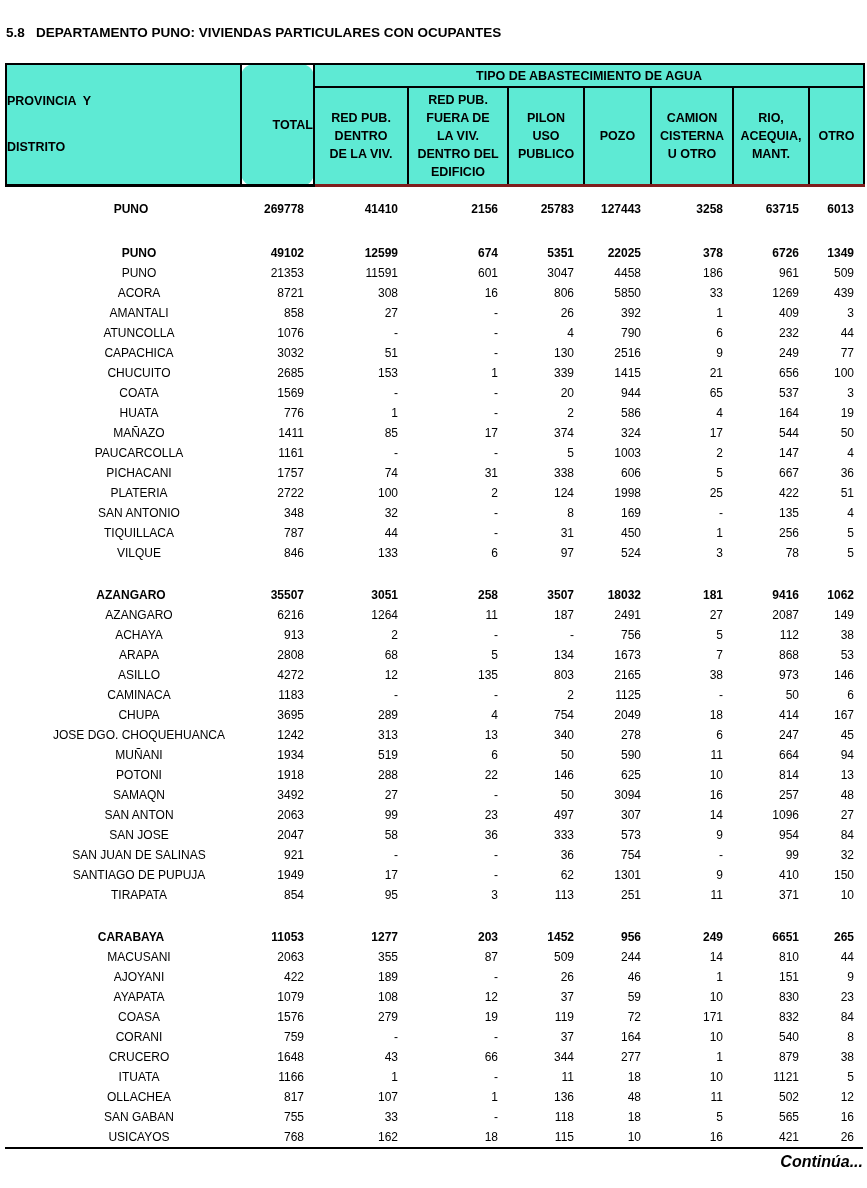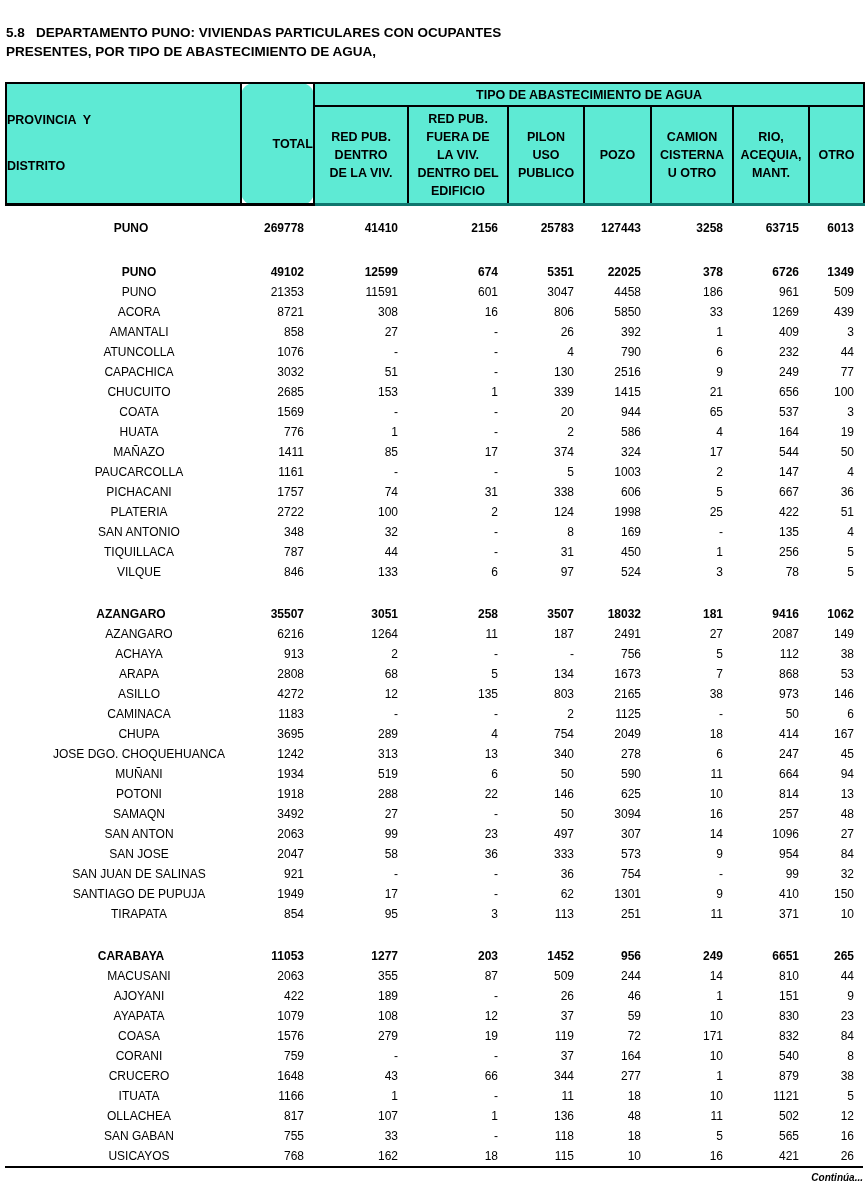--- a/index.html
+++ b/index.html
@@ -15,21 +15,21 @@
     border-collapse:collapse; table-layout:fixed;
     width:858px; margin-left:5px; margin-top:21px;
   }
   col.c1{width:235px} col.c2{width:73px} col.c3{width:94px} col.c4{width:100px}
   col.c5{width:76px} col.c6{width:67px} col.c7{width:82px} col.c8{width:76px}
   col.c9{width:55px}
   thead th {
     background:#5eead4; border:2px solid #000000;
     font-weight:bold; font-size:12.5px; padding:0;
   }
-  thead tr:last-child th { border-bottom:3px solid #0f766e;margin-top:24px; }
+  thead tr:last-child th { border-bottom:3px solid #7f1d1d;margin-top:24px; }
   th.h-prov {
     white-space:pre-wrap; text-align:left; vertical-align:middle;
     line-height:23px; border-bottom:3px solid #000000;
   }
   th.h-total { text-align:right; vertical-align:middle; border-bottom:3px solid #000000;border-radius:13px; }
   th.h-span { height:21px; text-align:center; vertical-align:middle; }
   th.sub {
     height:96px; text-align:center; vertical-align:middle;
     white-space:pre-wrap; line-height:18px;
   }
@@ -40,29 +40,28 @@
   tbody td.num { padding-right:10px; }
   tbody td.name { text-align:center; }
   tr.ind1 td.name { padding-left:15px; }
   tr.ind2 td.name { padding-left:31px; }
   tr.row-department td, tr.row-province td { font-weight:bold; }
   .bottom-rule {
     width:858px; margin-left:5px; border-top:2px solid #000000; height:0;
   }
   .continua {
     width:858px; margin-left:5px; text-align:right;
-    font-weight:bold; font-style:italic; font-size:10px; padding-top:4px;
+    font-weight:bold; font-style:italic; font-size:16px; padding-top:4px;
   }
 </style>
 </head>
 <body>
 
 <div class="title-block">
   <div class="tline">5.8   DEPARTAMENTO PUNO: VIVIENDAS PARTICULARES CON OCUPANTES</div>
-  <div class="tline">PRESENTES, POR TIPO DE ABASTECIMIENTO DE AGUA,</div>
 </div>
 
 <table class="main">
   <colgroup>
     <col class="c1">
       <col class="c2">
       <col class="c3">
       <col class="c4">
       <col class="c5">
     <col class="c6">

